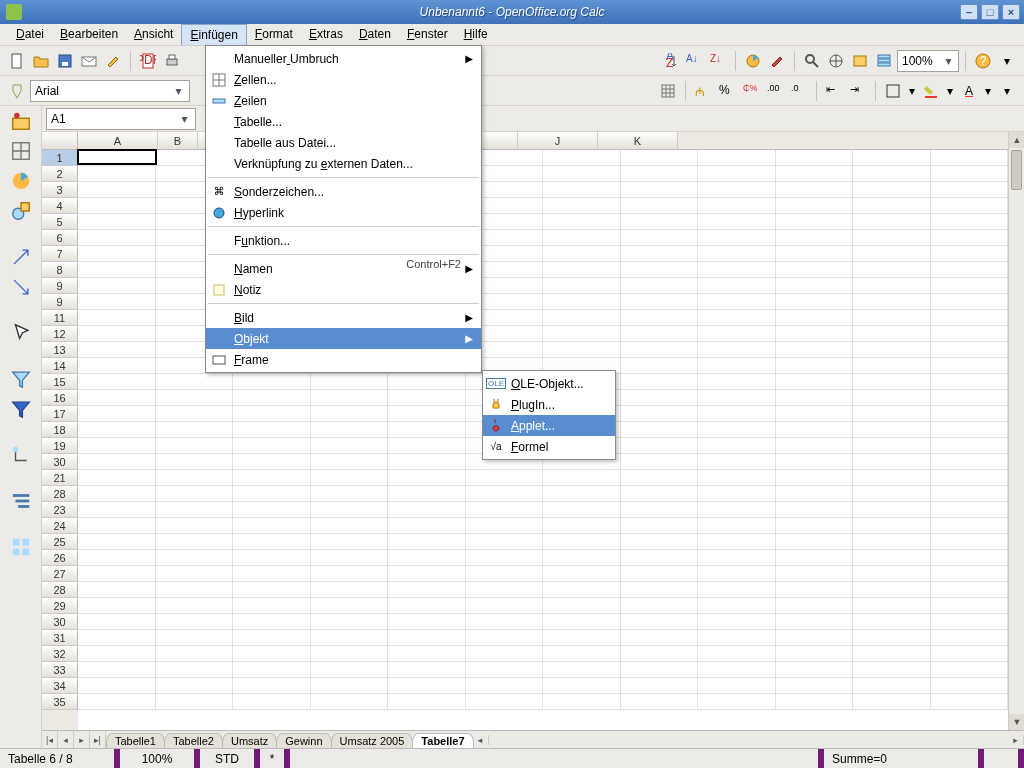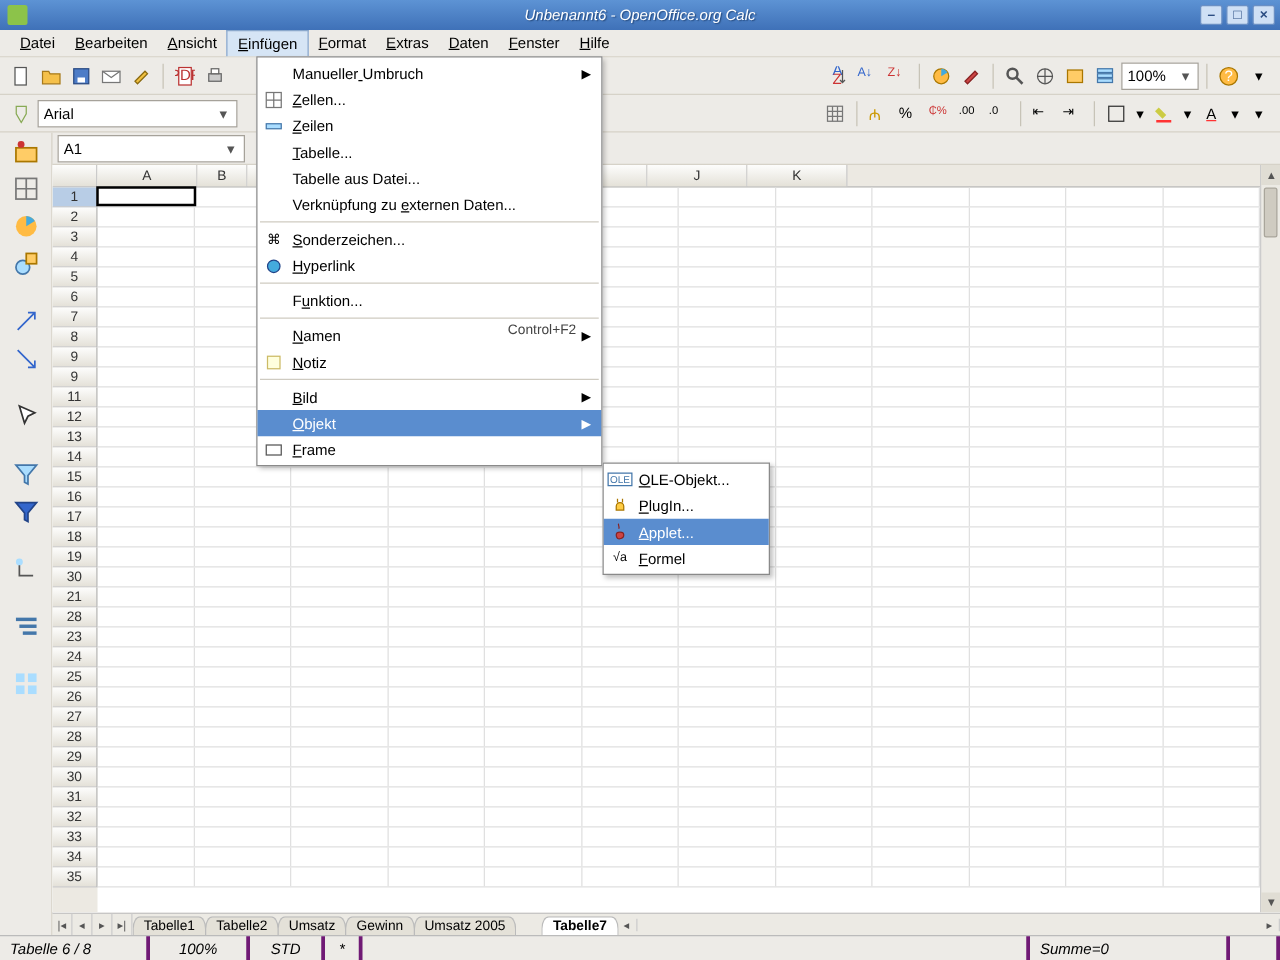--- a/index.html
+++ b/index.html
@@ -37,25 +37,25 @@
 .cells .cell { width: 80px; border-right: 1px solid #e0e0e0; }
 .cursor { position: absolute; border: 2px solid #000; pointer-events: none; }
 .vscroll { position: absolute; right: 0; top: 0; width: 16px; bottom: 0; background: #eceae4; border-left: 1px solid #ccc; }
 .vscroll .thumb { position: absolute; top: 18px; left: 2px; right: 2px; height: 40px; background: #cfcbc1; border: 1px solid #a9a59b; border-radius: 2px; }
 .vscroll .arrow-up,.vscroll .arrow-down { position:absolute; left:0; width:16px; height:16px; background:#e0ddd4; display:flex; align-items:center; justify-content:center; font-size:9px; color:#555;}
 .vscroll .arrow-up{top:0;} .vscroll .arrow-down{bottom:0;}
 .tabs-row { height: 18px; display: flex; align-items: stretch; border-top: 1px solid #bbb; background: #eceae4; }
 .tabs-row .nav { width: 16px; display: flex; align-items: center; justify-content: center; border-right: 1px solid #ccc; font-size: 9px; color: #555; cursor: pointer; }
 .tabs-row .tabs { display: flex; align-items: flex-end; }
 .tabs-row .tab { padding: 1px 8px; background: #e4e1d8; border: 1px solid #bbb; border-bottom: none; border-top-left-radius: 6px 10px; border-top-right-radius: 6px 10px; margin-right: -1px; font-size: 11px; cursor: pointer; }
-.tabs-row .tab.active { background: #fff; font-weight: bold; margin-left: 21px; }
+.tabs-row .tab.active { background: #fff; font-weight: bold; }
 .tabs-row .hscroll { flex: 1; display: flex; align-items: center; }
 .tabs-row .hscroll .track { flex: 1; height: 14px; background: #eceae4; margin: 0 16px 0 8px; position: relative; }
 .statusbar { height: 20px; border-top: 1px solid #bbb; background: #edebe7; display: flex; align-items: center; font-size: 11px; }
-.statusbar .cell-s { padding: 0 8px; border-right: 3px solid #701a75; height: 100%; display: flex; align-items: center; font-style: italic; }
+.statusbar .cell-s { padding: 0 8px; border-right: 6px solid #701a75; height: 100%; display: flex; align-items: center; }
 .dropdown { position: absolute; background: #fff; border: 1px solid #8a8a8a; box-shadow: 2px 2px 4px rgba(0,0,0,.25); z-index: 500; padding: 2px 0; }
 .dropdown .item { display: flex; align-items: center; height: 21px; padding: 0 26px 0 28px; position: relative; white-space: nowrap; cursor: default; }
 .dropdown .item .label .underline { text-decoration: underline; }
 .dropdown .item.highlight { background: #5a8dcf; color: #fff; }
 .dropdown .item .icon-cell { position: absolute; left: 4px; width: 18px; height: 18px; display: flex; align-items: center; justify-content: center; }
 .dropdown .item .arrow { position: absolute; right: 8px; font-size: 10px; }
 .dropdown .item .shortcut { position: absolute; right: 20px; color: #444; font-size: 11px; margin-top: 47px; }
 .dropdown .sep { height: 1px; background: #cfcbc1; margin: 3px 2px; }
 </style>
 </head>

